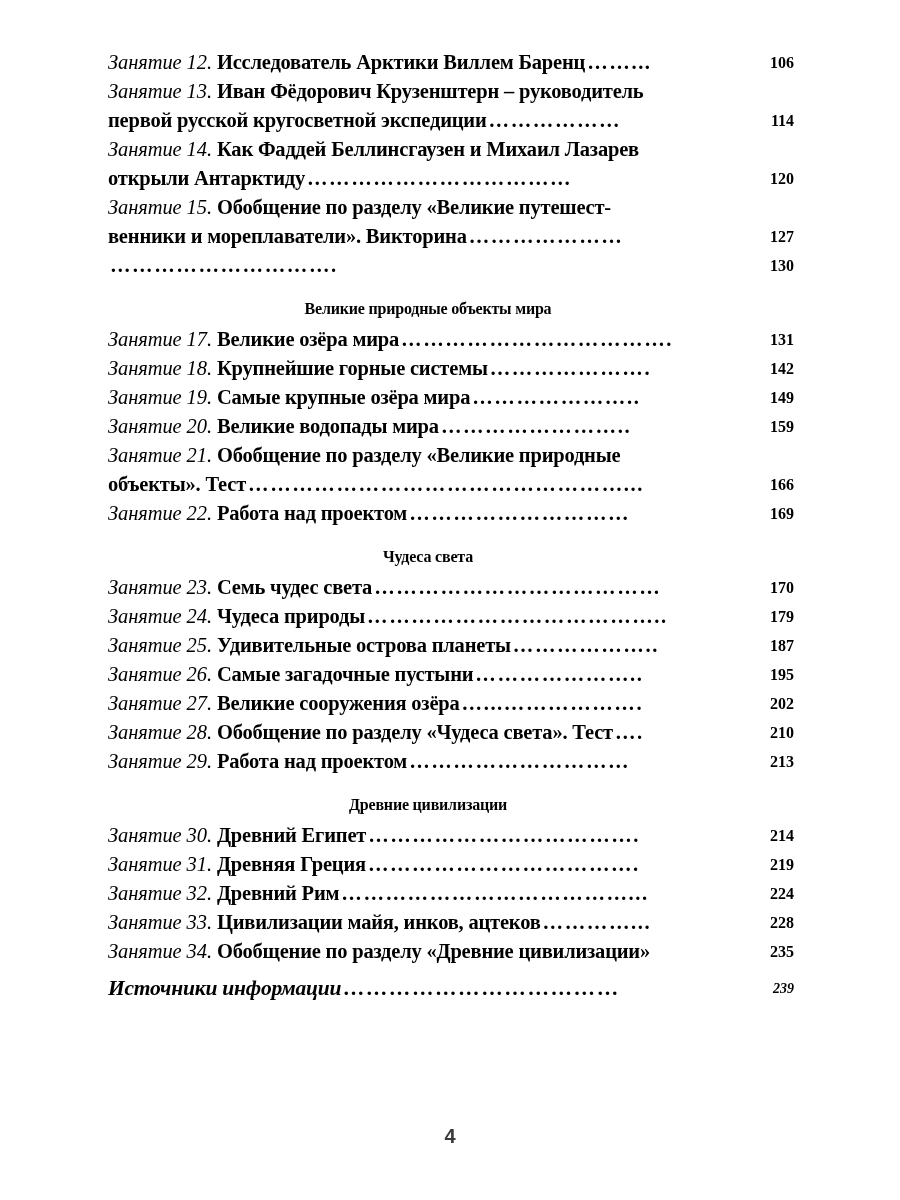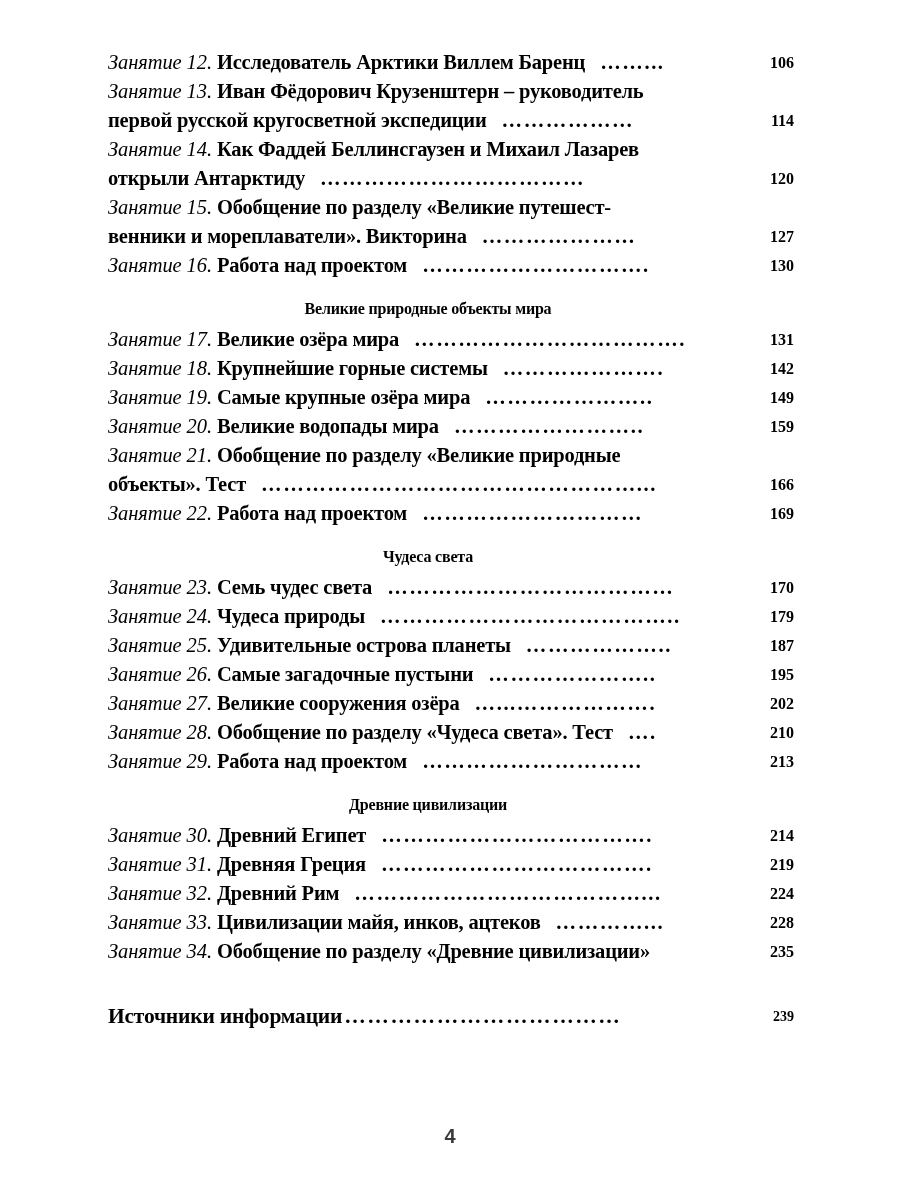--- a/index.html
+++ b/index.html
@@ -33,21 +33,20 @@
     width: 686px;
   }
 
   
   .entry {
     display: flex;
     align-items: center;
     width: 100%;
     line-height: 29px;
     font-size: 20.5px;
-    gap: 13px;
   }
 
   .entry-text {
     flex: 0 1 auto;
     white-space: nowrap;
     overflow: hidden;
   }
 
   .lesson-label {
     font-style: italic;
@@ -97,21 +96,22 @@
     padding-right: 46px;
   }
 
   
   .sources-row {
     display: flex;
     align-items: flex-end;
     width: 100%;
     line-height: 29px;
     font-size: 21.5px;
-    margin-top: 36px;
+    margin-top: 8px;
+    font-style: italic;
   }
   .sources-row .entry-title { font-weight: bold; }
   .sources-row .leader { font-weight: bold; letter-spacing: 1.6px; }
   .sources-row .page-num { font-size: 14px; }
 
   
   .folio {
     position: absolute;
     left: 0;
     top: 1125px;
@@ -159,21 +159,20 @@
           <span class="entry-text"><span class="lesson-label">Занятие 15. </span><span class="entry-title">Обобщение по разделу «Великие путешест-</span></span>
           <span class="leader none"></span>
           <span class="page-num blank"></span>
         </div>
         <div class="entry cont">
           <span class="entry-text"><span class="entry-title">венники и мореплаватели». Викторина</span></span>
           <span class="leader">…………………</span>
           <span class="page-num">127</span>
         </div>
         <div class="entry">
-          <span class="entry-text"><span class="lesson-label">Занятие 16. </span><span class="entry-title">Работа над проектом</span></span>
           <span class="leader">………………………….</span>
           <span class="page-num">130</span>
         </div>
         <div class="section-heading">Великие природные объекты мира</div>
         <div class="entry">
           <span class="entry-text"><span class="lesson-label">Занятие 17. </span><span class="entry-title">Великие озёра мира</span></span>
           <span class="leader">……………………………….</span>
           <span class="page-num">131</span>
         </div>
         <div class="entry">

